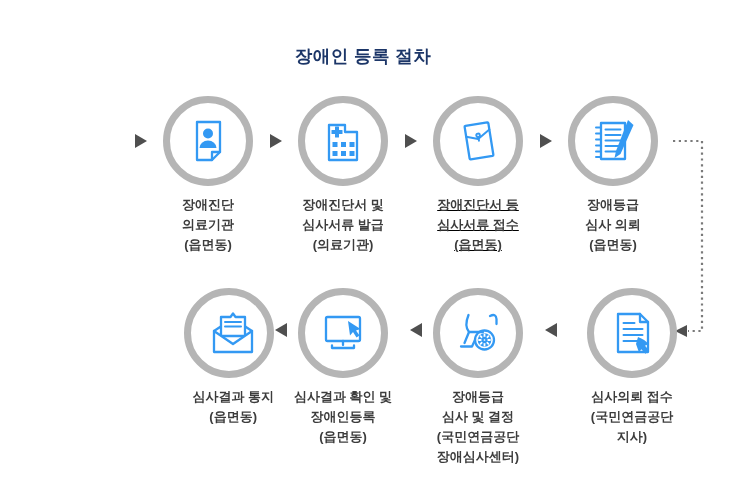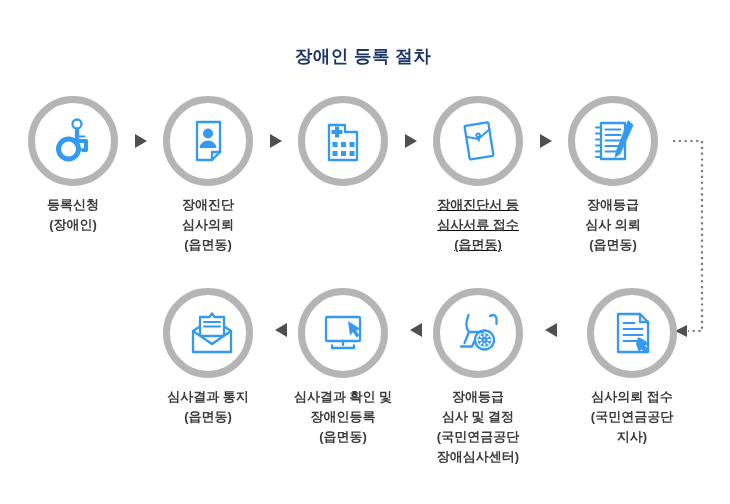--- a/index.html
+++ b/index.html
@@ -47,61 +47,52 @@
   }
   .connector{position:absolute;left:660px;top:125px;}
 </style>
 </head>
 <body>
 
 <div class="canvas">
 
   <div class="page-title">장애인 등록 절차</div>
 
-  <div class="node" style="left:7px;top:96px;">
-    <div class="circle">
-      <svg class="icon" width="50" height="50" viewBox="0 0 50 50">
-        <circle cx="29" cy="8" r="4.5"></circle>
-        <path class="thick" d="M29 14 V25 H38 V34 H35"></path>
-        <path class="thin" d="M30 20.5 h6.5"></path>
-        <circle class="wheel" cx="20.5" cy="33" r="10"></circle>
-      </svg>
-    </div>
-    <div class="node-label">등록신청
-(장애인)</div>
-  </div>
 
   <div class="node" style="left:142px;top:96px;">
     <div class="circle">
       <svg class="icon" width="50" height="50" viewBox="0 0 50 50">
         <path d="M14 6 H37 V36 L29 44 H14 Z"></path>
         <path d="M37 36 H29 V44"></path>
         <circle class="fill" cx="25" cy="17.5" r="5"></circle>
         <path class="fill" d="M16.5 32 a8.5 7.5 0 0 1 17 0 Z"></path>
       </svg>
     </div>
     <div class="node-label">장애진단
-심사의뢰
+의료기관
 (읍면동)</div>
   </div>
 
   <div class="node" style="left:277px;top:96px;">
     <div class="circle">
       <svg class="icon" width="50" height="50" viewBox="0 0 50 50">
         <path d="M11 44 V9 H27 V16 H39 V44 Z"></path>
         <rect class="fill" x="17" y="10.5" width="4" height="11" rx="0.5"></rect>
         <rect class="fill" x="13.5" y="14" width="11" height="4" rx="0.5"></rect>
         <rect class="fill" x="14.5" y="26" width="5" height="5"></rect>
         <rect class="fill" x="23" y="26" width="5" height="5"></rect>
         <rect class="fill" x="31.5" y="26" width="5" height="5"></rect>
         <rect class="fill" x="14.5" y="35" width="5" height="5"></rect>
         <rect class="fill" x="23" y="35" width="5" height="5"></rect>
         <rect class="fill" x="31.5" y="35" width="5" height="5"></rect>
       </svg>
     </div>
+    <div class="node-label">장애진단서 및
+심사서류 발급
+(의료기관)</div>
   </div>
 
   <div class="node" style="left:412px;top:96px;text-decoration:underline;">
     <div class="circle">
       <svg class="icon" width="50" height="50" viewBox="0 0 50 50">
         <g transform="rotate(-9 25 25)">
           <rect x="14" y="8" width="24" height="34" rx="1"></rect>
           <path class="thin" d="M14 19 L25.5 23 L38 15.5"></path>
           <circle class="thin" cx="26" cy="19.5" r="1.8"></circle>
           <path class="thin" d="M26 21.3 v3.5"></path>
@@ -132,21 +123,21 @@
   <div class="arrow-right" style="left:135px;top:134px;"></div>
   <div class="arrow-right" style="left:270px;top:134px;"></div>
   <div class="arrow-right" style="left:405px;top:134px;"></div>
   <div class="arrow-right" style="left:540px;top:134px;"></div>
 
   <svg class="connector" width="60" height="220" viewBox="0 0 60 220">
     <path d="M13 16 H42 V206 H28" fill="none" stroke="#7a7a7a" stroke-width="2.2" stroke-dasharray="2.2 3.6"></path>
     <polygon points="27,200 27,212 15,206" fill="#4f4f4f"></polygon>
   </svg>
 
-  <div class="node" style="left:142px;top:288px;">
+  <div class="node" style="left:142px;top:288px;align-items:flex-end;">
     <div class="circle">
       <svg class="icon" width="50" height="50" viewBox="0 0 50 50">
         <path d="M10 23 L29 10.5 L48 23"></path>
         <polygon class="wfill" points="17,28 17,9 26.5,9 29,5.5 31.5,9 41,9 41,28" stroke="#3399f3" stroke-width="2.3"></polygon>
         <path class="thin" d="M21 14 h16 M21 18.5 h16"></path>
         <polygon class="wfill" points="10,23 29,36 48,23 48,44 10,44" stroke="#3399f3" stroke-width="2.3"></polygon>
       </svg>
     </div>
     <div class="node-label">심사결과 통지
 (읍면동)</div>

